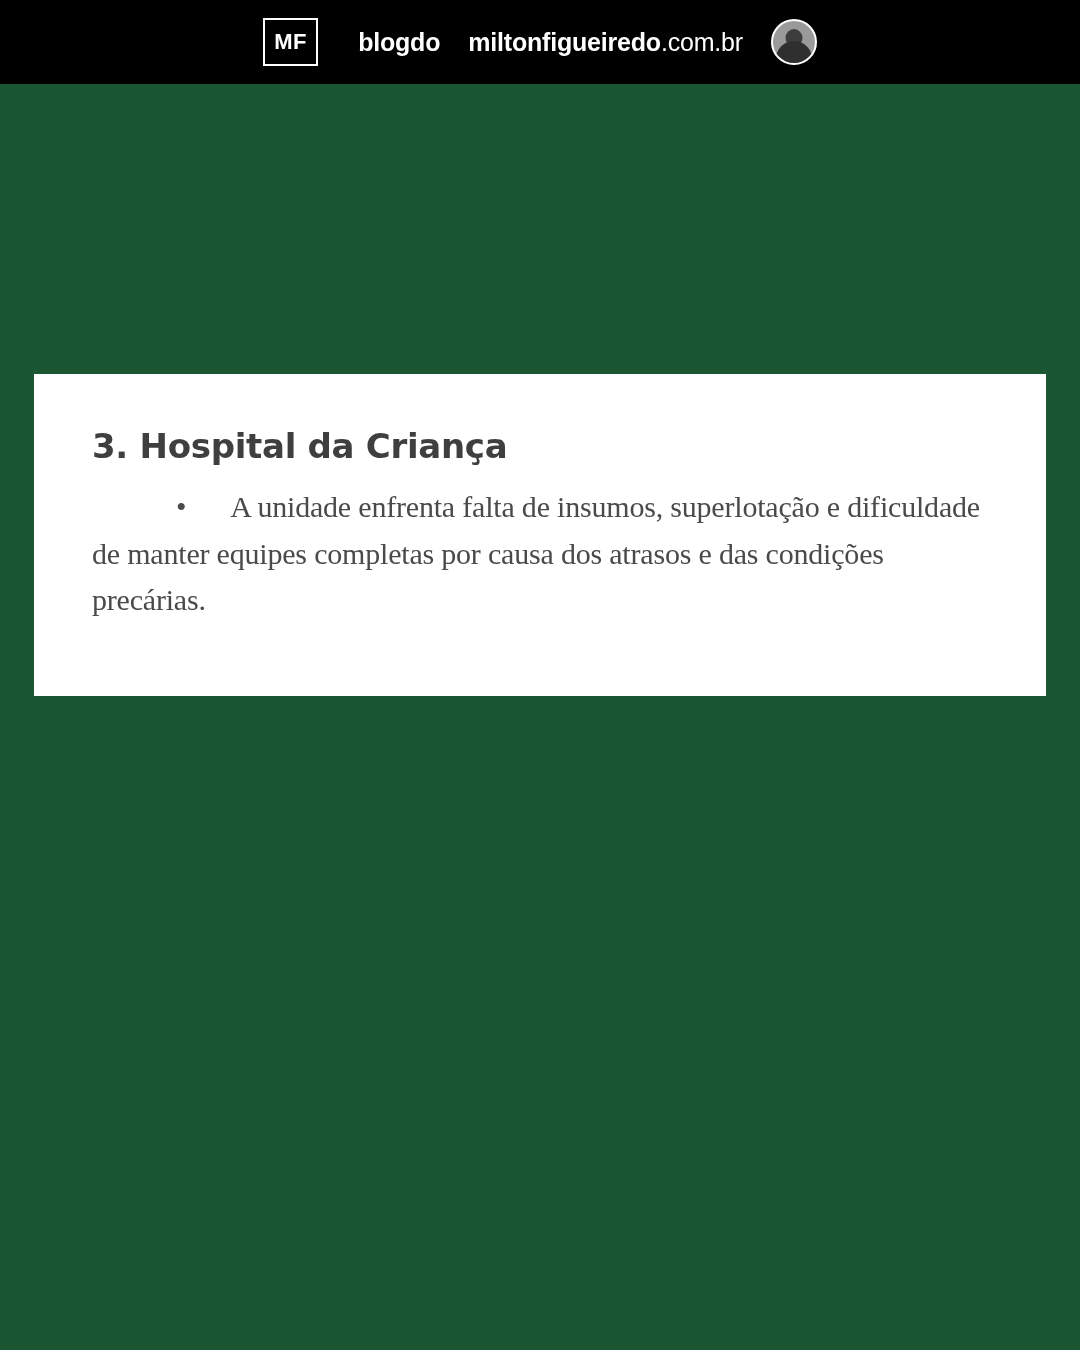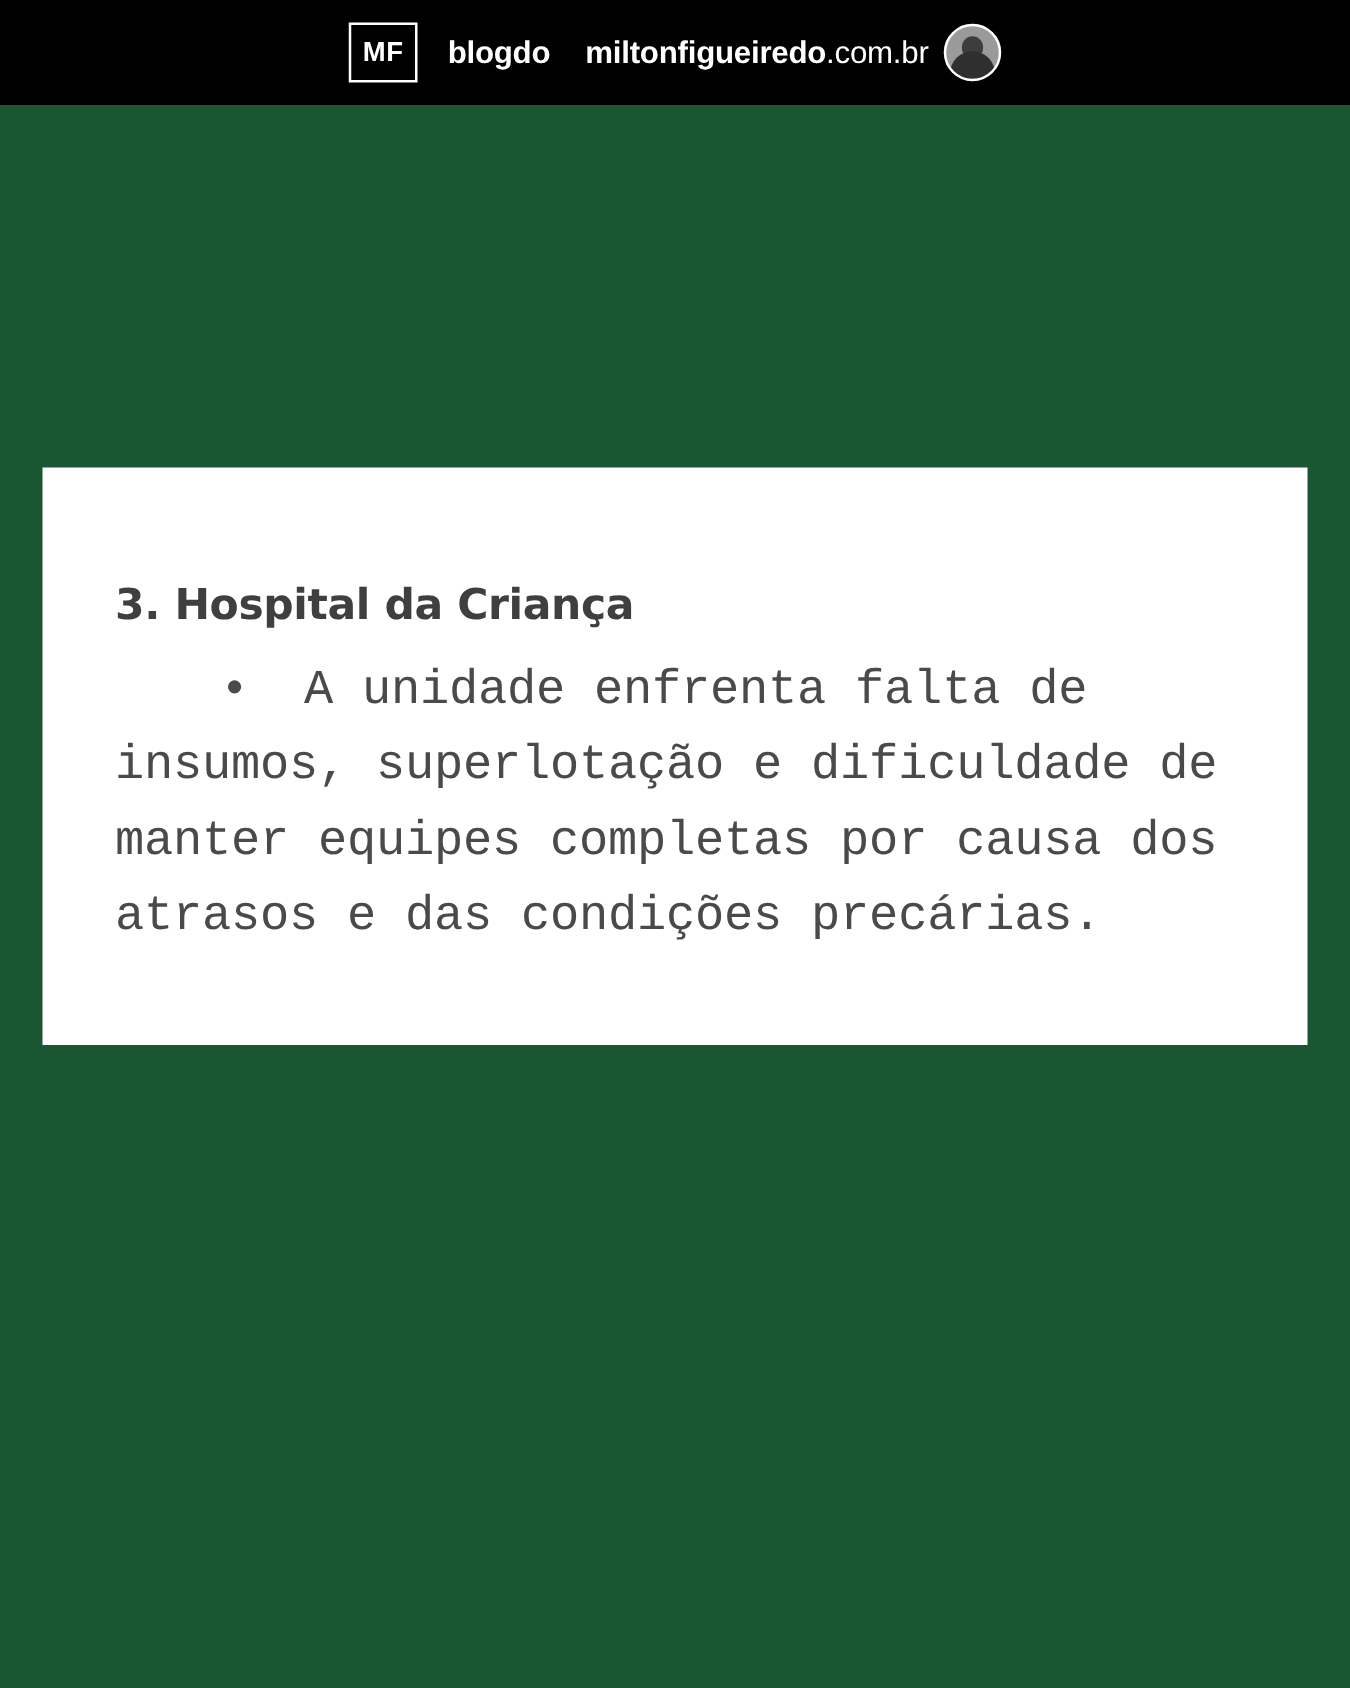--- a/index.html
+++ b/index.html
@@ -22,21 +22,21 @@
     width: 1080px;
     height: 84px;
     background: #000000;
     display: flex;
     align-items: center;
     justify-content: center;
   }
   .brand {
     display: flex;
     align-items: center;
-    gap: 12px;
+    gap: 28px;
   }
   .logo-box {
     width: 55px;
     height: 48px;
     border: 2px solid #ffffff;
     display: flex;
     align-items: center;
     justify-content: center;
     box-sizing: border-box;
   }
@@ -100,34 +100,34 @@
     background: #1b5632;
   }
 
   
   .card {
     position: absolute;
     left: 34px;
     top: 290px;
     width: 1012px;
     background: #ffffff;
-    padding: 90px 58px 66px 58px;
+    padding: 52px 58px 66px 58px;
     box-sizing: border-box;
   }
   .card-title {
     font-family: "DejaVu Sans", sans-serif;
     font-weight: bold;
     font-size: 34px;
     color: #3f3f3f;
     margin: 0 0 18px 0;
     letter-spacing: -0.3px;
   }
   .bullet-para {
-    font-family: Liberation Mono, monospace;
-    font-size: 39px;
+    font-family: Liberation Serif, serif;
+    font-size: 30px;
     line-height: 1.55;
     color: #4a4a4a;
     margin: 0 0 6px 0;
     letter-spacing: -0.2px;
   }
   .bullet-para .bullet-marker {
     display: inline-block;
     padding-left: 84px;
     padding-right: 44px;
   }

